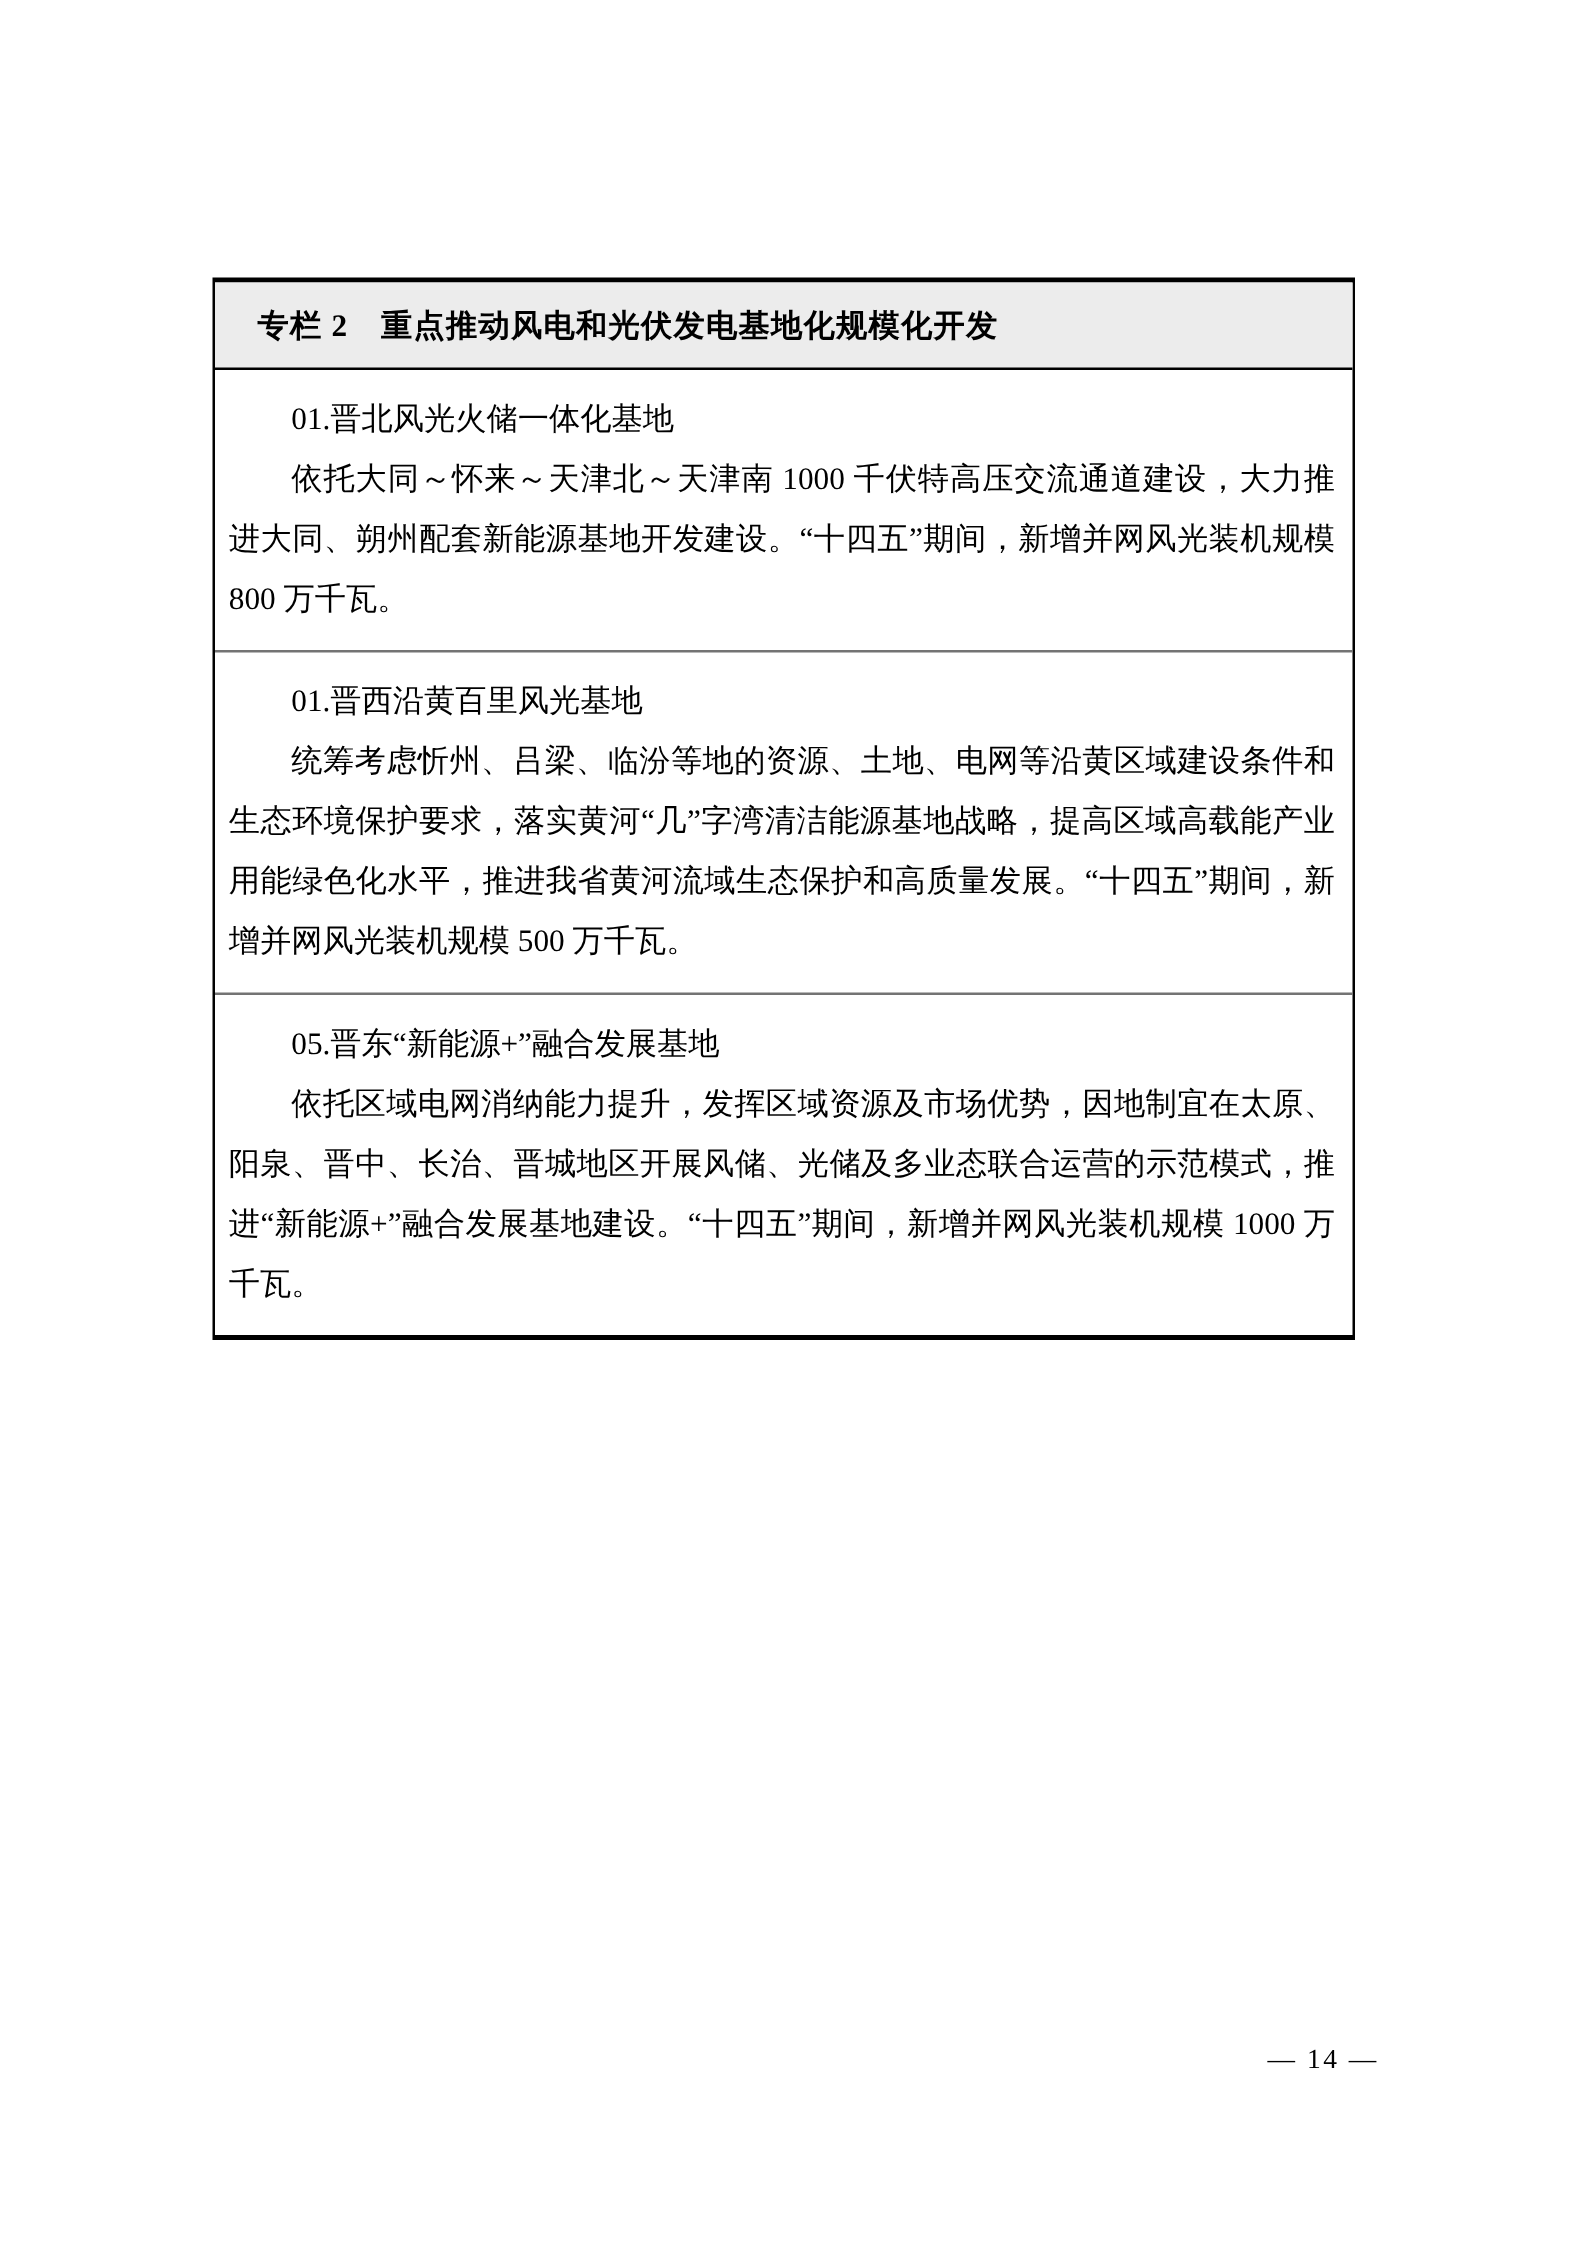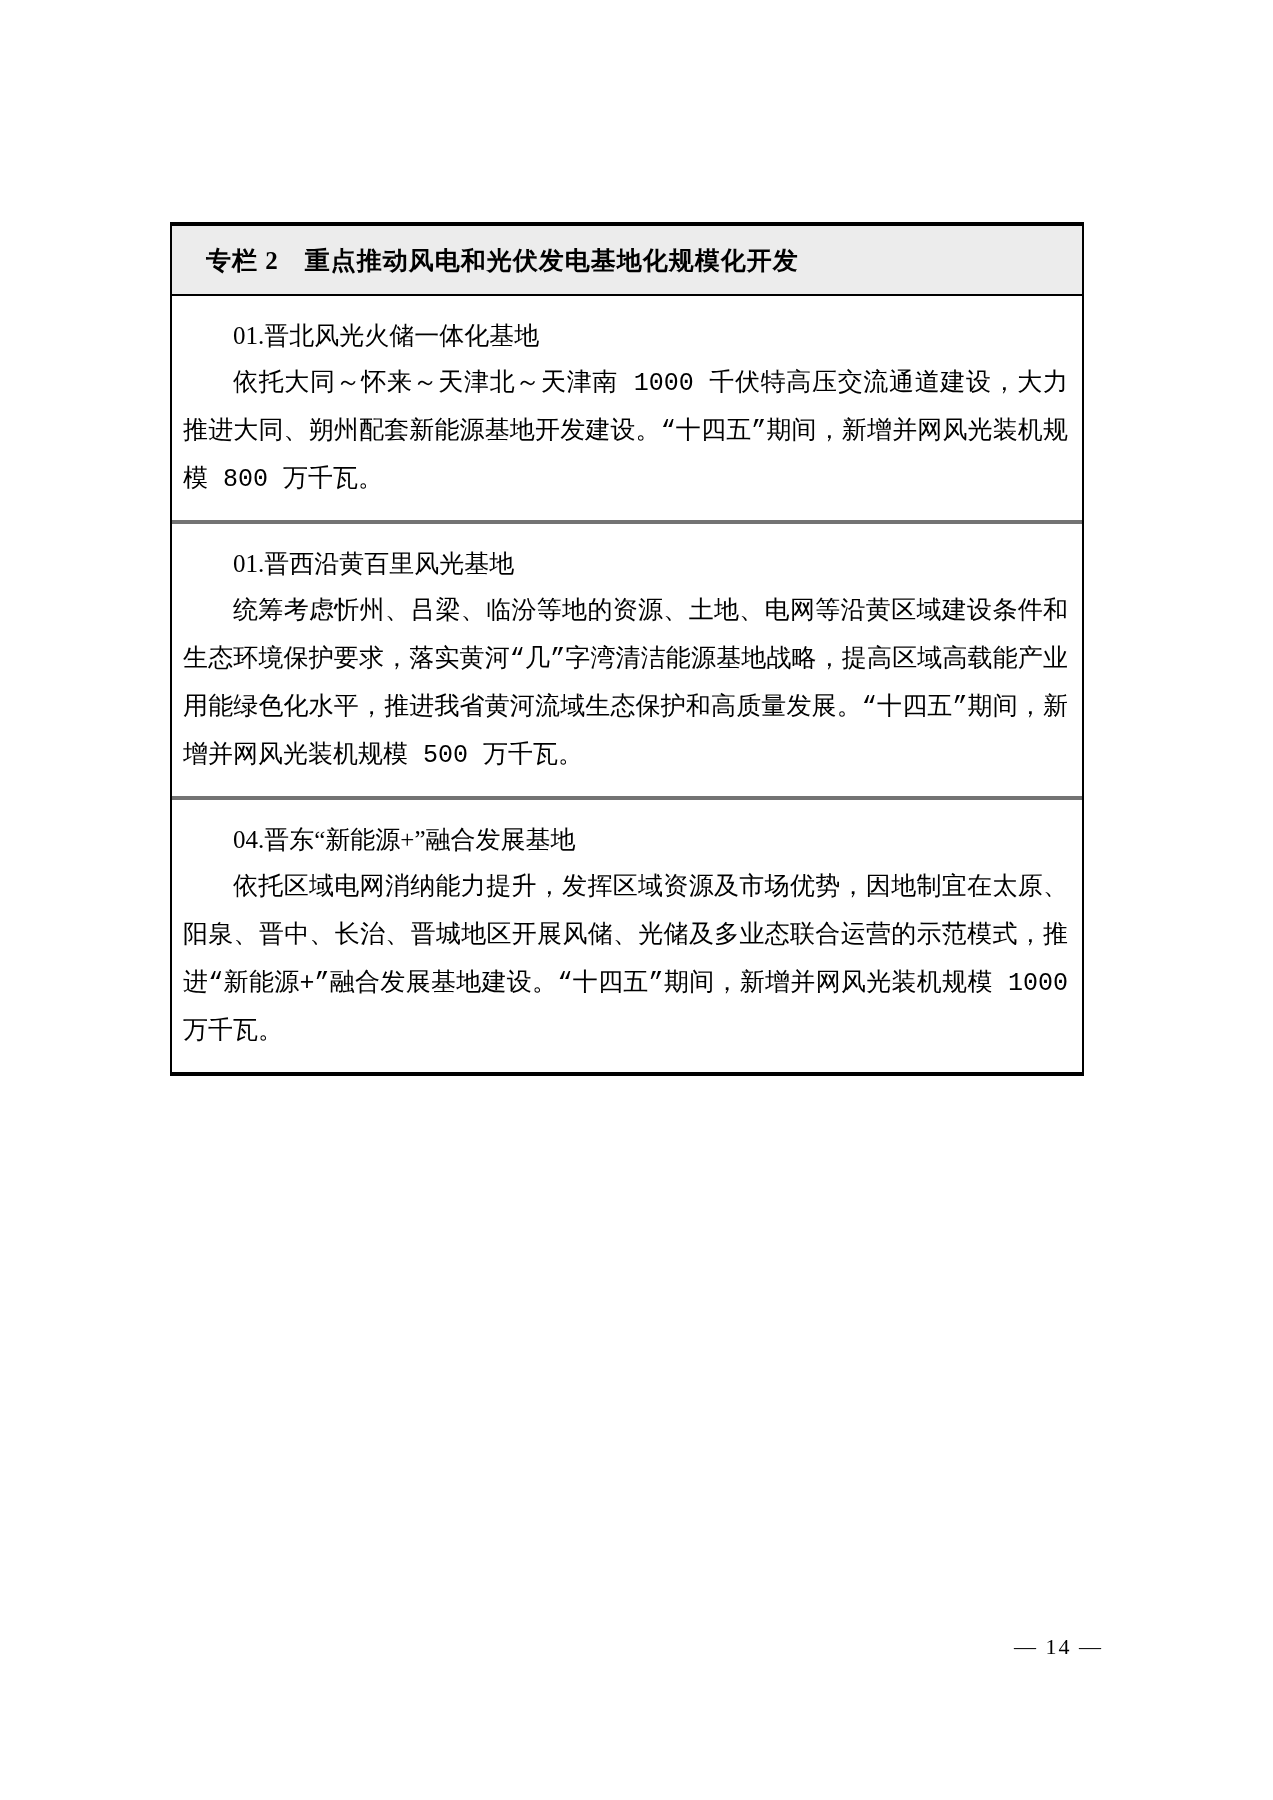--- a/index.html
+++ b/index.html
@@ -35,38 +35,37 @@
     display: flex;
     align-items: center;
     padding-left: 34px;
     font-weight: bold;
     font-size: 25px;
     letter-spacing: 1px;
     white-space: nowrap;
   }
   .section {
     box-sizing: border-box;
-    border-bottom: 4px solid #737373;
+    border-bottom: 2px solid #737373;
     padding: 16px 14px 16px 11px;
     font-size: 25px;
     line-height: 48px;
   }
   .section:last-child {
     border-bottom: none;
   }
   .section-title {
     text-indent: 50px;
     white-space: nowrap;
   }
   .section-body {
     margin: 0;
     text-indent: 50px;
     text-align: justify;
     text-justify: inter-ideograph;
-    font-family: Liberation Mono, monospace;
   }
   .page-number {
     position: absolute;
     top: 1634px;
     right: 170px;
     font-size: 22px;
     letter-spacing: 2px;
     white-space: nowrap;
   }
 </style>
@@ -81,19 +80,19 @@
     <p class="section-body">依托大同～怀来～天津北～天津南 1000 千伏特高压交流通道建设，大力推进大同、朔州配套新能源基地开发建设。“十四五”期间，新增并网风光装机规模 800 万千瓦。</p>
   </div>
 
 
   <div class="section">
     <div class="section-title">01.晋西沿黄百里风光基地</div>
     <p class="section-body">统筹考虑忻州、吕梁、临汾等地的资源、土地、电网等沿黄区域建设条件和生态环境保护要求，落实黄河“几”字湾清洁能源基地战略，提高区域高载能产业用能绿色化水平，推进我省黄河流域生态保护和高质量发展。“十四五”期间，新增并网风光装机规模 500 万千瓦。</p>
   </div>
 
   <div class="section">
-    <div class="section-title">04.晋东“新能源+”融合发展基地</div>
+    <div class="section-title">05.晋东“新能源+”融合发展基地</div>
     <p class="section-body">依托区域电网消纳能力提升，发挥区域资源及市场优势，因地制宜在太原、阳泉、晋中、长治、晋城地区开展风储、光储及多业态联合运营的示范模式，推进“新能源+”融合发展基地建设。“十四五”期间，新增并网风光装机规模 1000 万千瓦。</p>
   </div>
 
 </div>
 
 <div class="page-number">— 14 —</div>
 
 </body></html>

